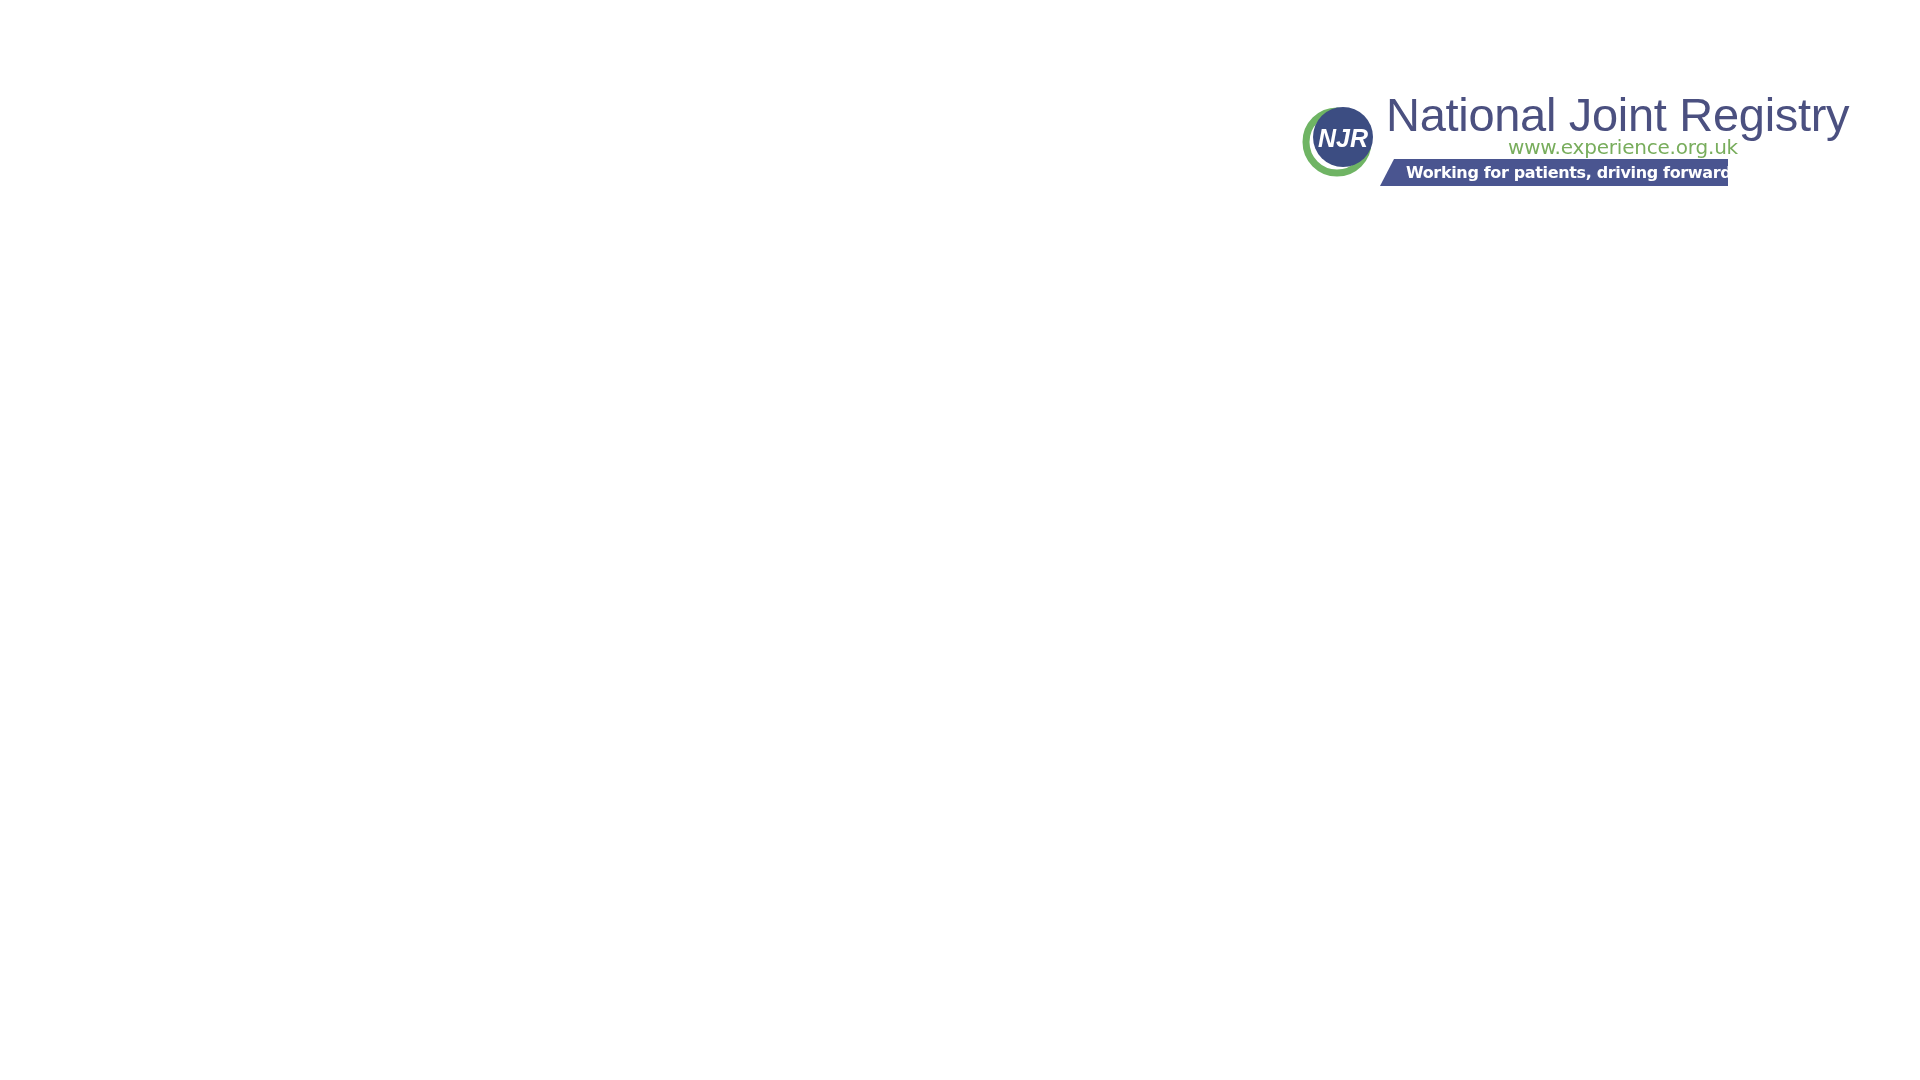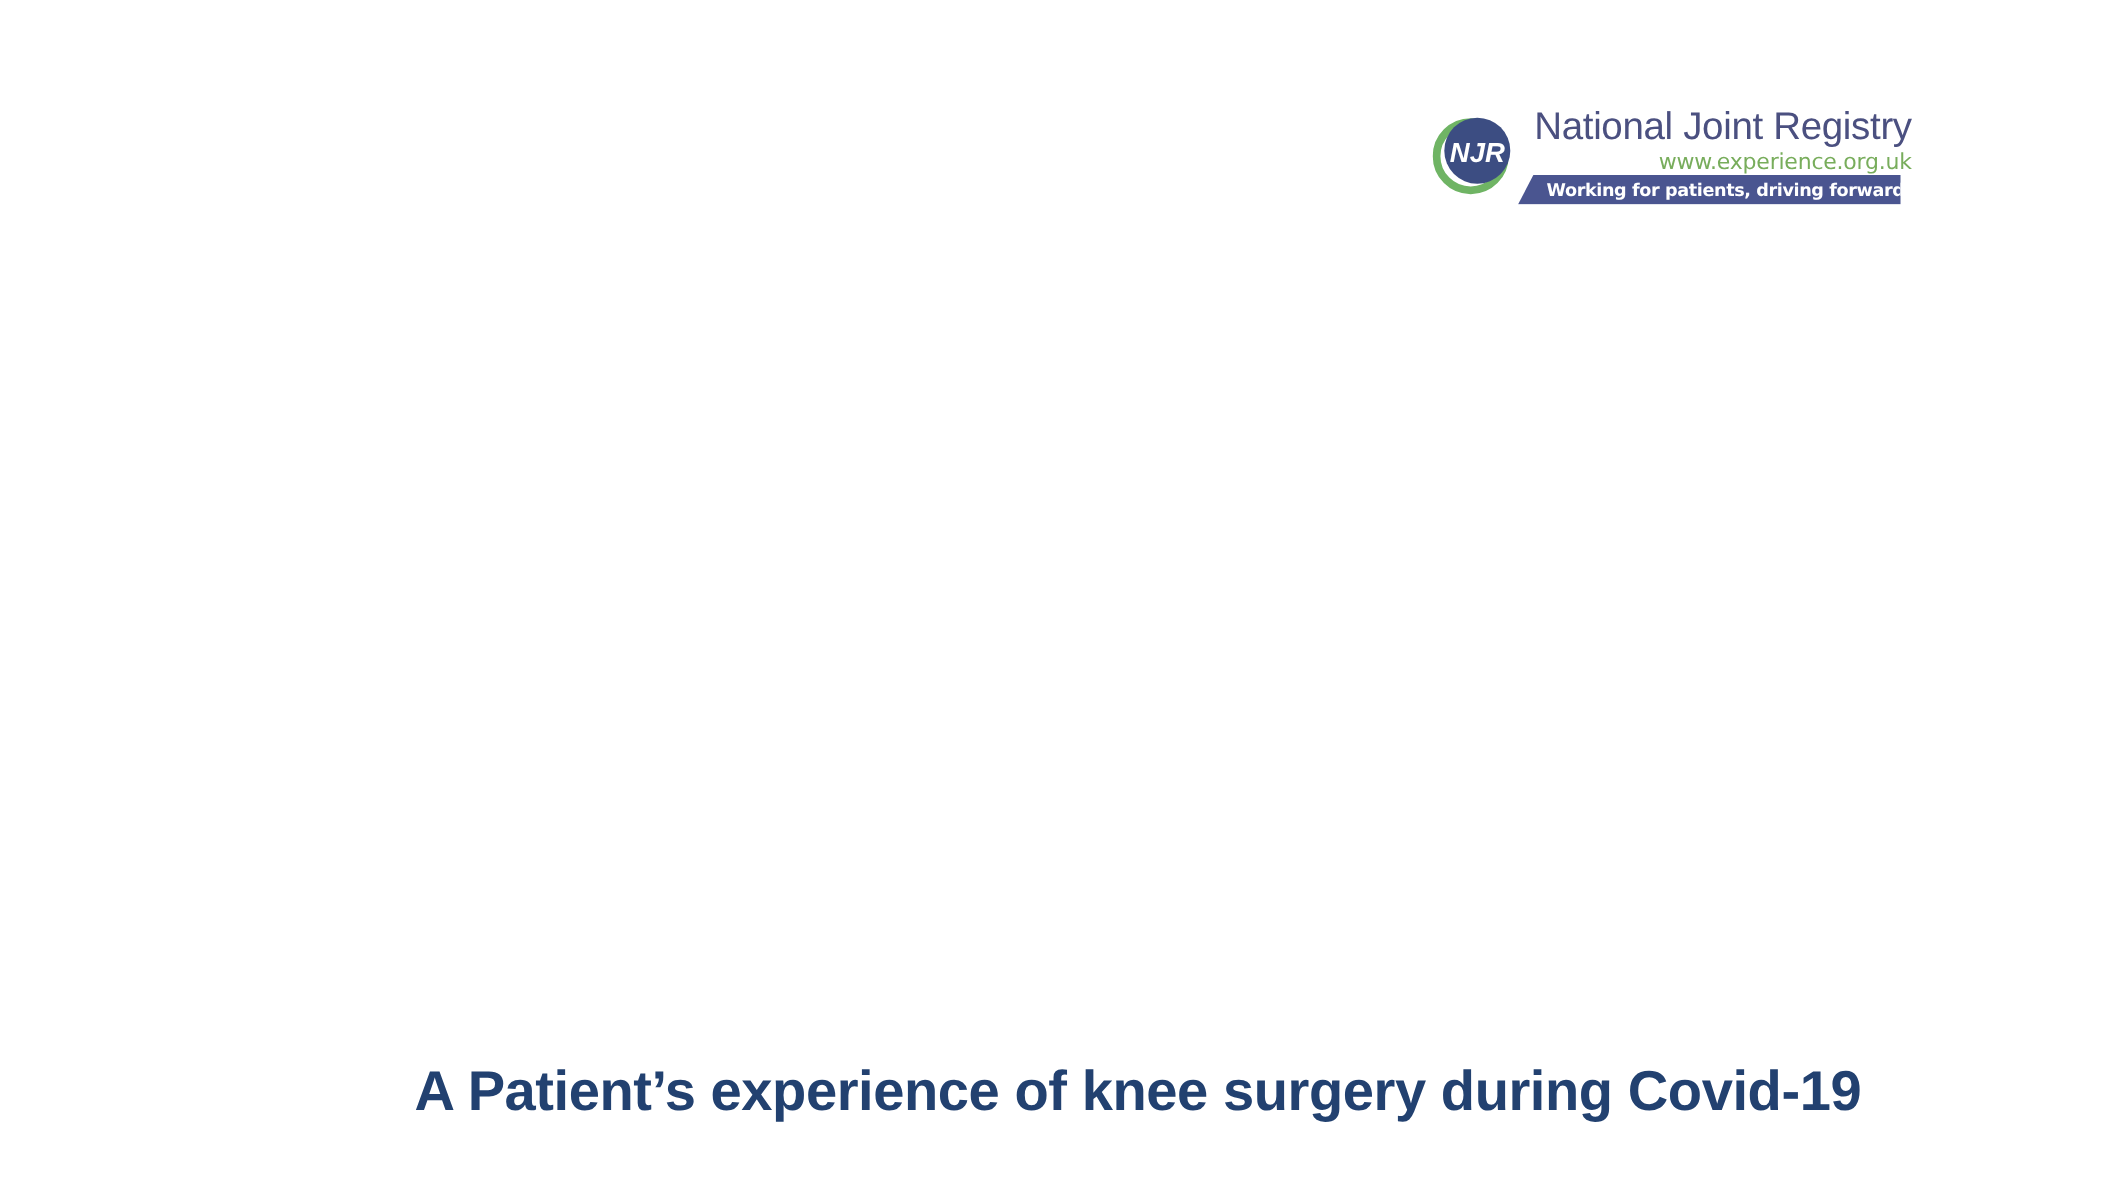--- a/index.html
+++ b/index.html
@@ -47,21 +47,21 @@
 
   .logo-text {
     position: absolute;
     left: 84px;
     top: 0px;
     width: 352px;
   }
 
   .logo-title {
     font-family: "Liberation Sans", sans-serif;
-    font-size: 35px;
+    font-size: 47px;
     line-height: 38px;
     font-weight: 400;
     color: #4b5080;
     letter-spacing: -0.3px;
     white-space: nowrap;
   }
 
   .logo-url {
     font-family: "DejaVu Sans", sans-serif;
     font-size: 20px;
@@ -147,15 +147,14 @@
     </div>
 
     <div class="logo-banner">
       <div class="logo-banner-text">Working for patients, driving forward quality</div>
     </div>
 
   </div>
 
   <div class="content-area"></div>
 
-  <h1 class="slide-title">A Patient’s experience of knee surgery during Covid-19</h1>
 
 </div>
 
 </body></html>

